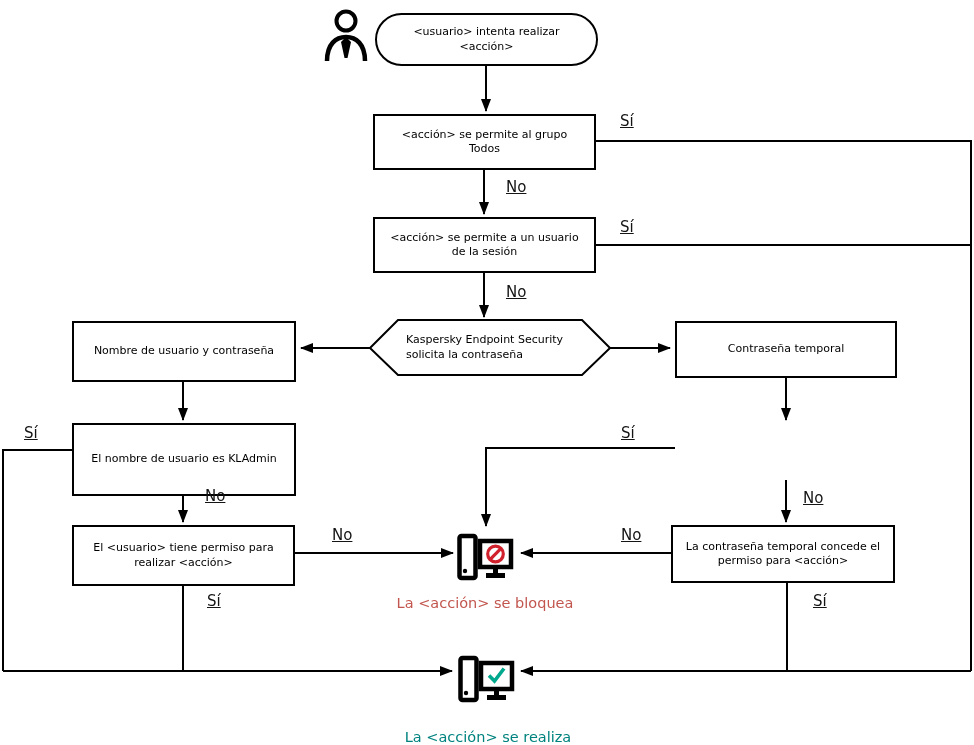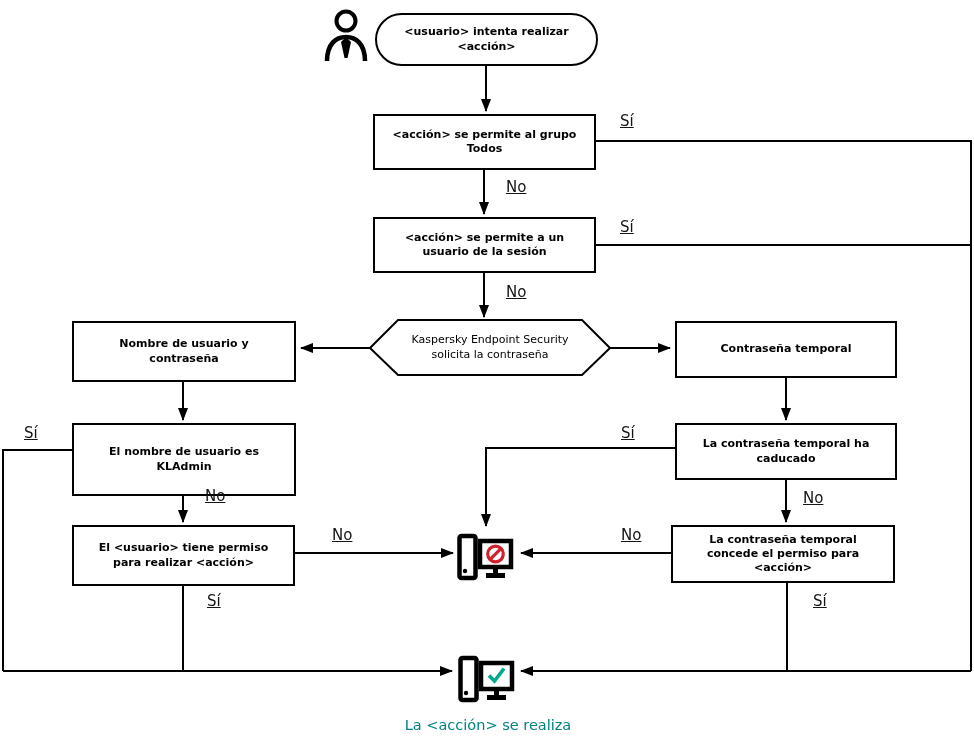--- a/index.html
+++ b/index.html
@@ -4,32 +4,32 @@
 <style>
   html,body{margin:0;padding:0;background:#ffffff;}
   #stage{
     position:relative;width:974px;height:745px;background:#ffffff;overflow:hidden;
     font-family:"DejaVu Sans",sans-serif;color:#000;
   }
   #wires{position:absolute;left:0;top:0;width:974px;height:745px;}
   .node{
     position:absolute;box-sizing:border-box;border:2px solid #000;background:#fff;
     display:flex;align-items:center;justify-content:center;text-align:center;
-    font-size:11px;line-height:1.3;padding:2px 10px;font-weight:bold;
+    font-size:11px;line-height:1.3;padding:2px 10px;
   }
   .node-plain{
     position:absolute;box-sizing:border-box;background:transparent;border:none;
-    display:flex;align-items:center;justify-content:center;text-align:center;
+    display:flex;align-items:center;justify-content:center;
     font-size:11px;line-height:1.3;padding:0 14px;
   }
   .start{border-radius:27px;}
   .edge-label{position:absolute;font-size:15px;color:#141414;white-space:nowrap;text-decoration:underline;}
   .caption{position:absolute;font-size:14.5px;text-align:center;white-space:nowrap;}
   .caption-blocked{color:#c2564f;}
-  .caption-success{color:#00837e;}
+  .caption-success{color:#00837e;margin-top:12px;}
   .icon{position:absolute;}
 </style>
 </head>
 <body>
 
 <div id="stage">
 
   <svg id="wires" viewBox="0 0 974 745" xmlns="http://www.w3.org/2000/svg">
     <defs>
       <marker id="arr" markerUnits="userSpaceOnUse" markerWidth="14" markerHeight="12" refX="12" refY="5" orient="auto">
@@ -85,33 +85,33 @@
   <div class="node-plain" style="left:392px;top:322px;width:196px;height:51px">Kaspersky Endpoint Security solicita la contraseña</div>
 
   <div class="node" style="left:72px;top:321px;width:224px;height:61px">Nombre de usuario y contraseña</div>
 
   <div class="node" style="left:72px;top:423px;width:224px;height:73px">El nombre de usuario es KLAdmin</div>
 
   <div class="node" style="left:72px;top:525px;width:223px;height:61px">El &lt;usuario&gt; tiene permiso para realizar &lt;acción&gt;</div>
 
   <div class="node" style="left:675px;top:321px;width:222px;height:57px">Contraseña temporal</div>
 
-  <div class="node" style="left:675px;top:423px;width:222px;height:57px">La contraseña temporal ha caducado</div>
 
   <div class="node" style="left:671px;top:525px;width:224px;height:58px">La contraseña temporal concede el permiso para &lt;acción&gt;</div>
 
   <svg class="icon" style="left:456px;top:531px" width="58" height="54" viewBox="0 0 58 54">
     <rect x="3.5" y="5" width="16" height="42" rx="2" stroke="#000" stroke-width="4.5" fill="#fff"></rect>
     <circle cx="9" cy="40" r="2.2" fill="#000"></circle>
     <rect x="24" y="10" width="31" height="26" stroke="#000" stroke-width="4.5" fill="#fff"></rect>
     <path d="M39.5 36 V43" stroke="#000" stroke-width="5"></path>
     <path d="M30 44.5 H49" stroke="#000" stroke-width="5"></path>
     <circle cx="39.5" cy="23" r="7.8" stroke="#d0212d" stroke-width="3.2" fill="none"></circle>
     <path d="M34.2 28.3 L44.8 17.7" stroke="#d0212d" stroke-width="3.2"></path>
   </svg>
+  <div class="caption caption-blocked" style="left:375px;top:595px;width:220px">La &lt;acción&gt; se bloquea</div>
 
   <svg class="icon" style="left:457px;top:653px" width="58" height="54" viewBox="0 0 58 54">
     <rect x="3.5" y="5" width="16" height="42" rx="2" stroke="#000" stroke-width="4.5" fill="#fff"></rect>
     <circle cx="9" cy="40" r="2.2" fill="#000"></circle>
     <rect x="24" y="10" width="31" height="26" stroke="#000" stroke-width="4.5" fill="#fff"></rect>
     <path d="M39.5 36 V43" stroke="#000" stroke-width="5"></path>
     <path d="M30 44.5 H49" stroke="#000" stroke-width="5"></path>
     <path d="M32 22.5 L37.5 28 L47 15.5" stroke="#00a88e" stroke-width="3.6" fill="none"></path>
   </svg>
   <div class="caption caption-success" style="left:378px;top:717px;width:220px">La &lt;acción&gt; se realiza</div>

